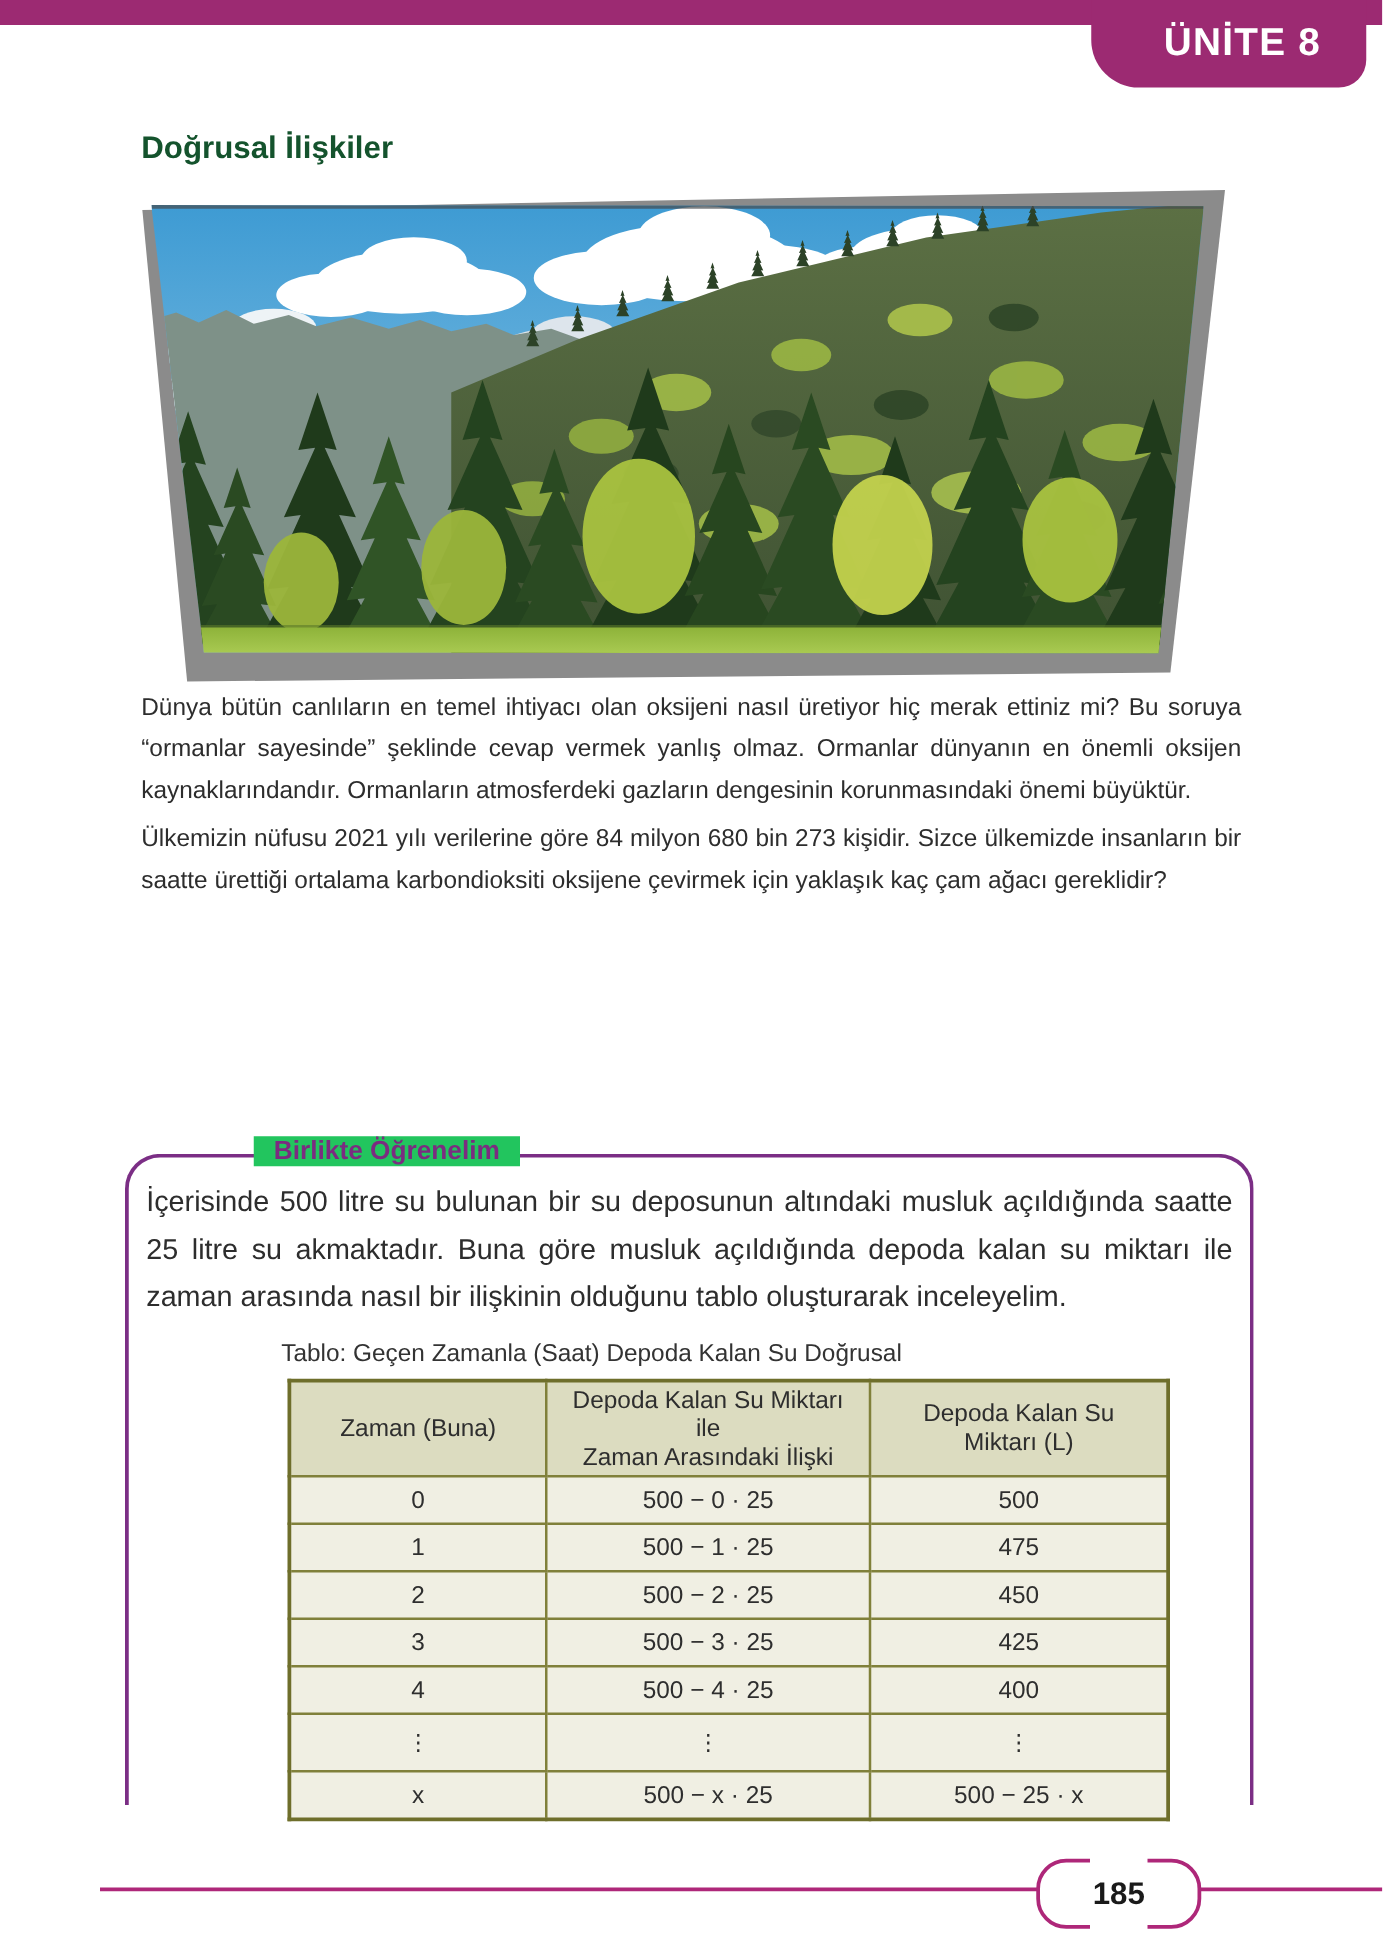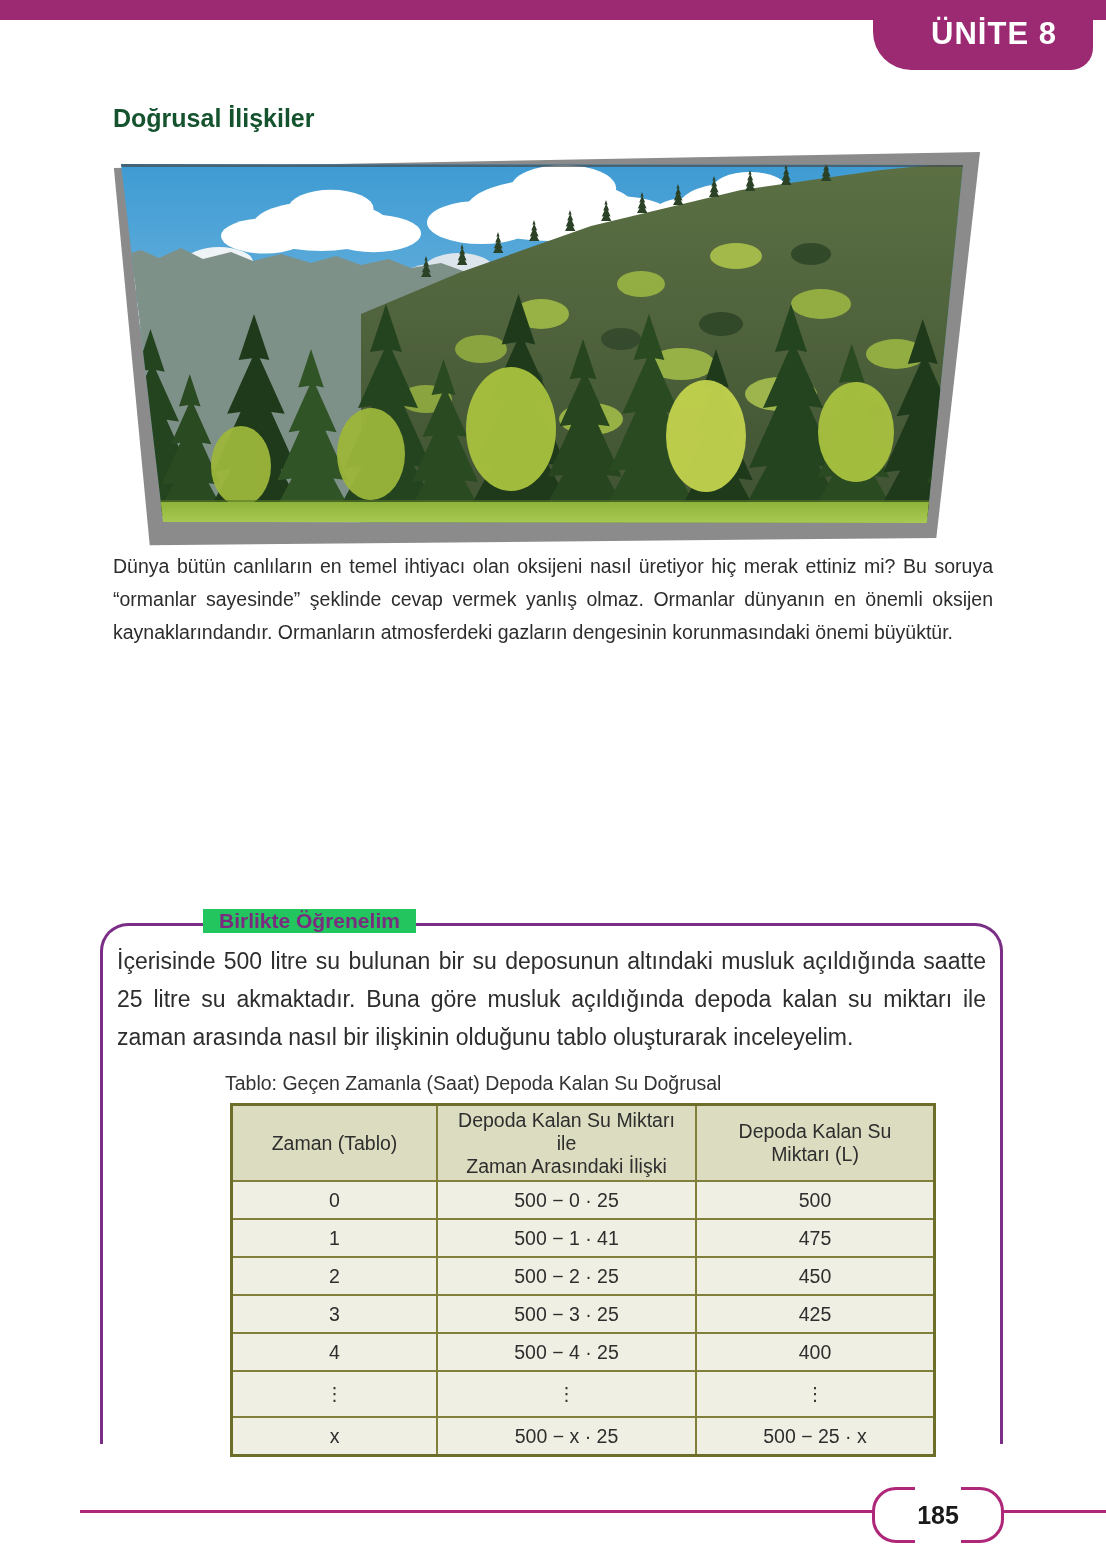--- a/index.html
+++ b/index.html
@@ -38,21 +38,21 @@
   table.water{border-collapse:collapse;margin-left:127px;border:3px solid #6e6e2b;}
   table.water th,table.water td{border:2px solid #80803a;text-align:center;
       font-size:19.5px;color:#2e2e2e;padding:0 8px;}
   table.water th{background:#dcdcc0;height:74px;font-weight:normal;white-space:pre-line;}
   table.water td{background:#f0efe3;height:36px;}
   table.water .c1{width:187px;} table.water .c2{width:241px;} table.water .c3{width:220px;}
   table.water tr.dots td{height:44px;font-size:18px;}
 
   
   .footer-line{position:absolute;left:80px;right:0;top:1510px;height:3px;background:#AE2779;}
-  .page-badge{position:absolute;left:872px;top:1487px;width:126px;height:50px;background:#ffffff;
+  .page-badge{position:absolute;left:829px;top:1487px;width:126px;height:50px;background:#ffffff;
               border:3px solid #AE2779;border-radius:24px;display:flex;align-items:center;justify-content:center;}
   .page-badge .gap{position:absolute;left:50%;transform:translateX(-50%);width:46px;height:7px;background:#ffffff;}
   .page-badge .gap.top{top:-5px;} .page-badge .gap.bottom{bottom:-5px;}
   .page-badge span{font-size:25px;font-weight:bold;color:#1a1a1a;}
 </style>
 </head>
 <body>
 
 <div class="page">
 
@@ -153,46 +153,47 @@
         </g>
         <rect x="0" y="336" width="842" height="4" fill="#5c7a2a" opacity="0.6"></rect>
         <rect x="0" y="338" width="842" height="21" fill="url(#grass)"></rect>
         <rect x="0" y="0" width="842" height="3" fill="#474b4e" opacity="0.7"></rect>
       </svg>
     </div>
   </div>
 
   <div class="intro">
     <p>Dünya bütün canlıların en temel ihtiyacı olan oksijeni nasıl üretiyor hiç merak ettiniz mi? Bu soruya “ormanlar sayesinde” şeklinde cevap vermek yanlış olmaz. Ormanlar dünyanın en önemli oksijen kaynaklarındandır. Ormanların atmosferdeki gazların dengesinin korunmasındaki önemi büyüktür.</p>
+    <p>Ülkemizin nüfusu 2021 yılı verilerine göre 84 milyon 680 bin 273 kişidir. Sizce ülkemizde insanların bir saatte ürettiği ortalama karbondioksiti oksijene çevirmek için yaklaşık kaç çam ağacı gereklidir?</p>
   </div>
 
   <div class="learn-box">
     <div class="learn-title">Birlikte Öğrenelim</div>
     <p class="learn-body">İçerisinde 500 litre su bulunan bir su deposunun altındaki musluk açıldığında saatte 25 litre su akmaktadır. Buna göre musluk açıldığında depoda kalan su miktarı ile zaman arasında nasıl bir ilişkinin olduğunu tablo oluşturarak inceleyelim.</p>
     <div class="tbl-caption">Tablo: Geçen Zamanla (Saat) Depoda Kalan Su Doğrusal</div>
 
     <table class="water">
       <thead>
         <tr>
-          <th class="c1">Zaman (Tablo)</th>
+          <th class="c1">Zaman (Buna)</th>
           <th class="c2">Depoda Kalan Su Miktarı ile
 Zaman Arasındaki İlişki</th>
           <th class="c3">Depoda Kalan Su
 Miktarı (L)</th>
         </tr>
       </thead>
       <tbody>
         <tr>
           <td>0</td>
           <td>500 − 0 · 25</td>
           <td>500</td>
         </tr>
         <tr>
           <td>1</td>
-          <td>500 − 1 · 41</td>
+          <td>500 − 1 · 25</td>
           <td>475</td>
         </tr>
         <tr>
           <td>2</td>
           <td>500 − 2 · 25</td>
           <td>450</td>
         </tr>
         <tr>
           <td>3</td>
           <td>500 − 3 · 25</td>

